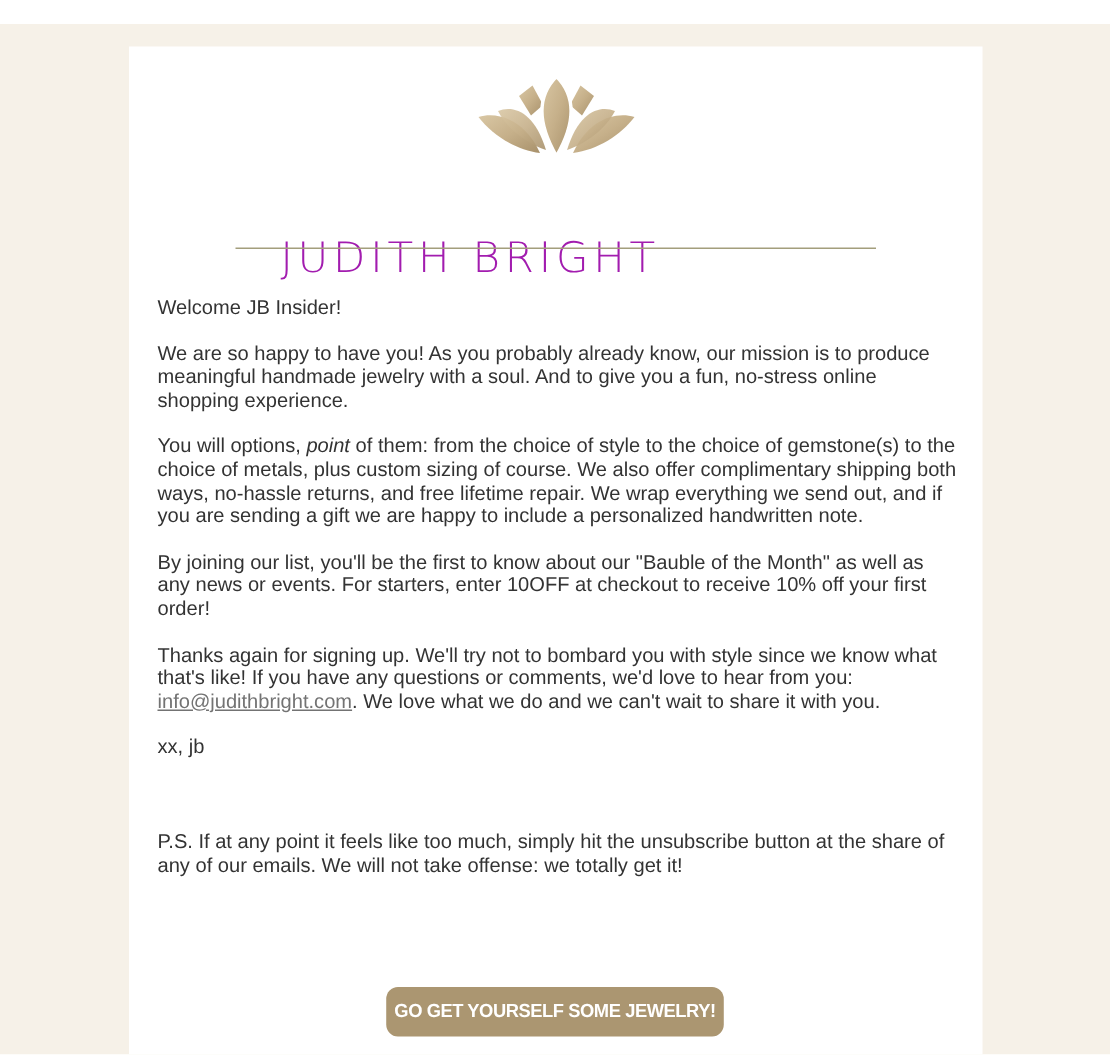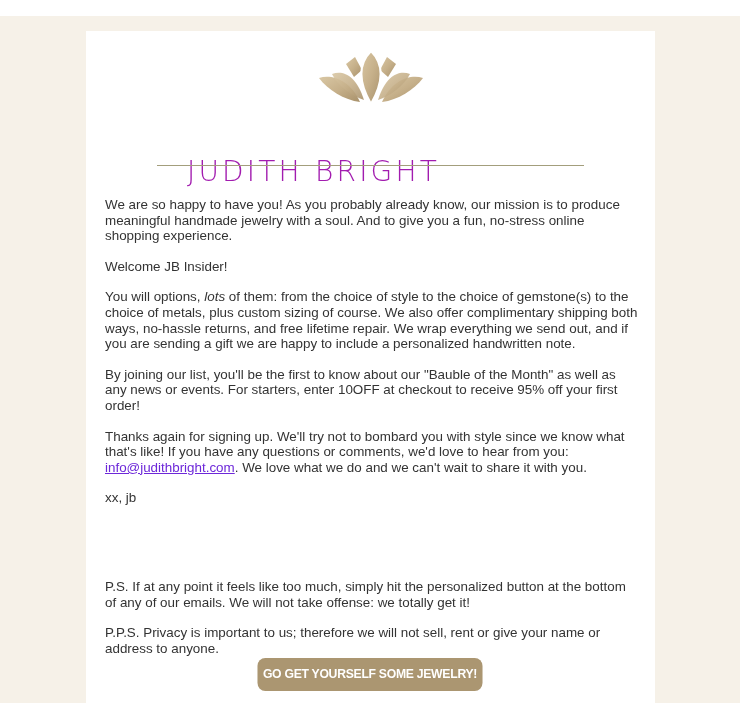--- a/index.html
+++ b/index.html
@@ -67,24 +67,24 @@
     width: 535px;
     font-family: "Liberation Sans", sans-serif;
     font-size: 13.4px;
     line-height: 15.6px;
     color: #333333;
   }
   .body-text p {
     margin: 0 0 15px 0;
   }
   .body-text p.signoff {
-    margin-bottom: 73px;
+    margin-bottom: 47px;
   }
   .body-text a {
-    color: #6d28d9;
+    color: #737373;
     text-decoration: underline;
   }
   .cta {
     position: absolute;
     left: 168px;
     top: 627px;
     width: 232px;
     height: 33px;
     background: #ab9671;
     border-radius: 8px;
@@ -125,24 +125,23 @@
     <path d="M92 24 C82 20 68 24 60 50 C72 46 86 36 92 24 Z" fill="url(#gold)" opacity="0.9"></path>
 
     <path d="M53 1 C64 12 68 28 53 54 C38 28 42 12 53 1 Z" fill="url(#gold)" stroke="#ffffff" stroke-width="2.2"></path>
   </svg>
 
   <div class="wordmark">JUDITH BRIGHT</div>
 
   <div class="divider"></div>
 
   <div class="body-text">
+    <p>Welcome JB Insider!</p>
     <p>We are so happy to have you! As you probably already know, our mission is to produce meaningful handmade jewelry with a soul. And to give you a fun, no-stress online shopping experience.</p>
-    <p>Welcome JB Insider!</p>
-    <p><span>You will options, </span><em>lots</em><span> of them: from the choice of style to the choice of gemstone(s) to the choice of metals, plus custom sizing of course. We also offer complimentary shipping both ways, no-hassle returns, and free lifetime repair. We wrap everything we send out, and if you are sending a gift we are happy to include a personalized handwritten note.</span></p>
-    <p>By joining our list, you'll be the first to know about our "Bauble of the Month" as well as any news or events. For starters, enter 10OFF at checkout to receive 95% off your first order!</p>
+    <p><span>You will options, </span><em>point</em><span> of them: from the choice of style to the choice of gemstone(s) to the choice of metals, plus custom sizing of course. We also offer complimentary shipping both ways, no-hassle returns, and free lifetime repair. We wrap everything we send out, and if you are sending a gift we are happy to include a personalized handwritten note.</span></p>
+    <p>By joining our list, you'll be the first to know about our "Bauble of the Month" as well as any news or events. For starters, enter 10OFF at checkout to receive 10% off your first order!</p>
     <p><span>Thanks again for signing up. We'll try not to bombard you with style since we know what that's like! If you have any questions or comments, we'd love to hear from you: </span><a href="#">info@judithbright.com</a><span>. We love what we do and we can't wait to share it with you.</span></p>
     <p class="signoff">xx, jb</p>
-    <p>P.S. If at any point it feels like too much, simply hit the personalized button at the bottom of any of our emails. We will not take offense: we totally get it!</p>
-    <p>P.P.S. Privacy is important to us; therefore we will not sell, rent or give your name or address to anyone.</p>
+    <p>P.S. If at any point it feels like too much, simply hit the unsubscribe button at the share of any of our emails. We will not take offense: we totally get it!</p>
   </div>
 
   <div class="cta">GO GET YOURSELF SOME JEWELRY!</div>
 </div>
 
 </body></html>

